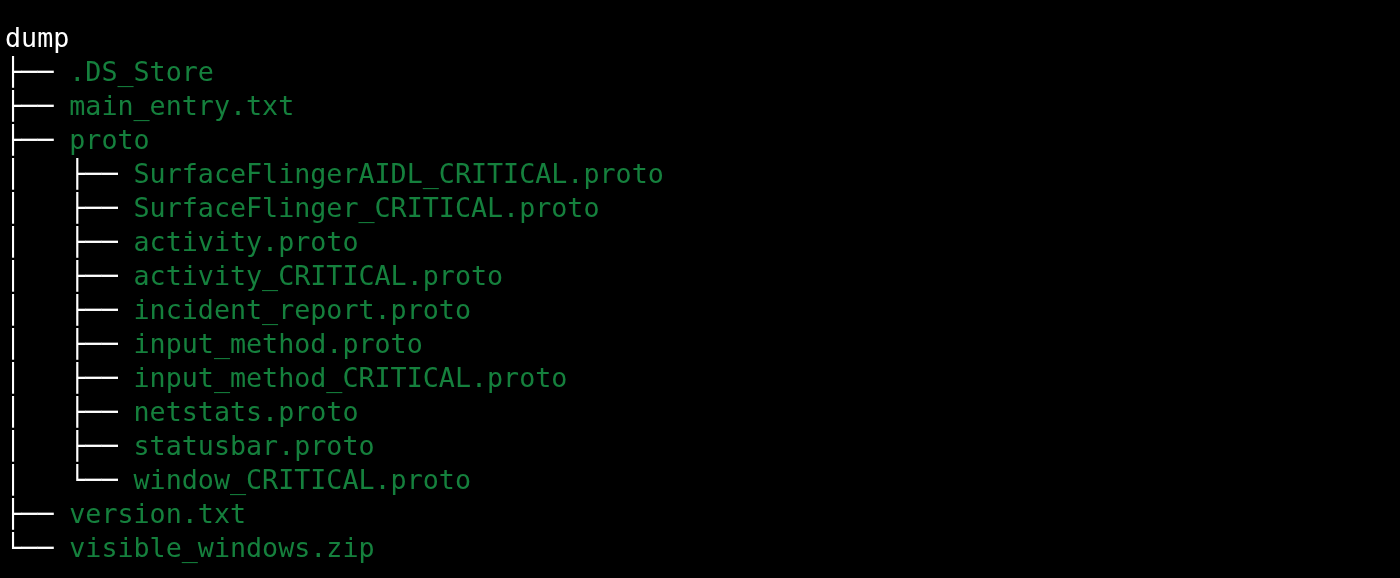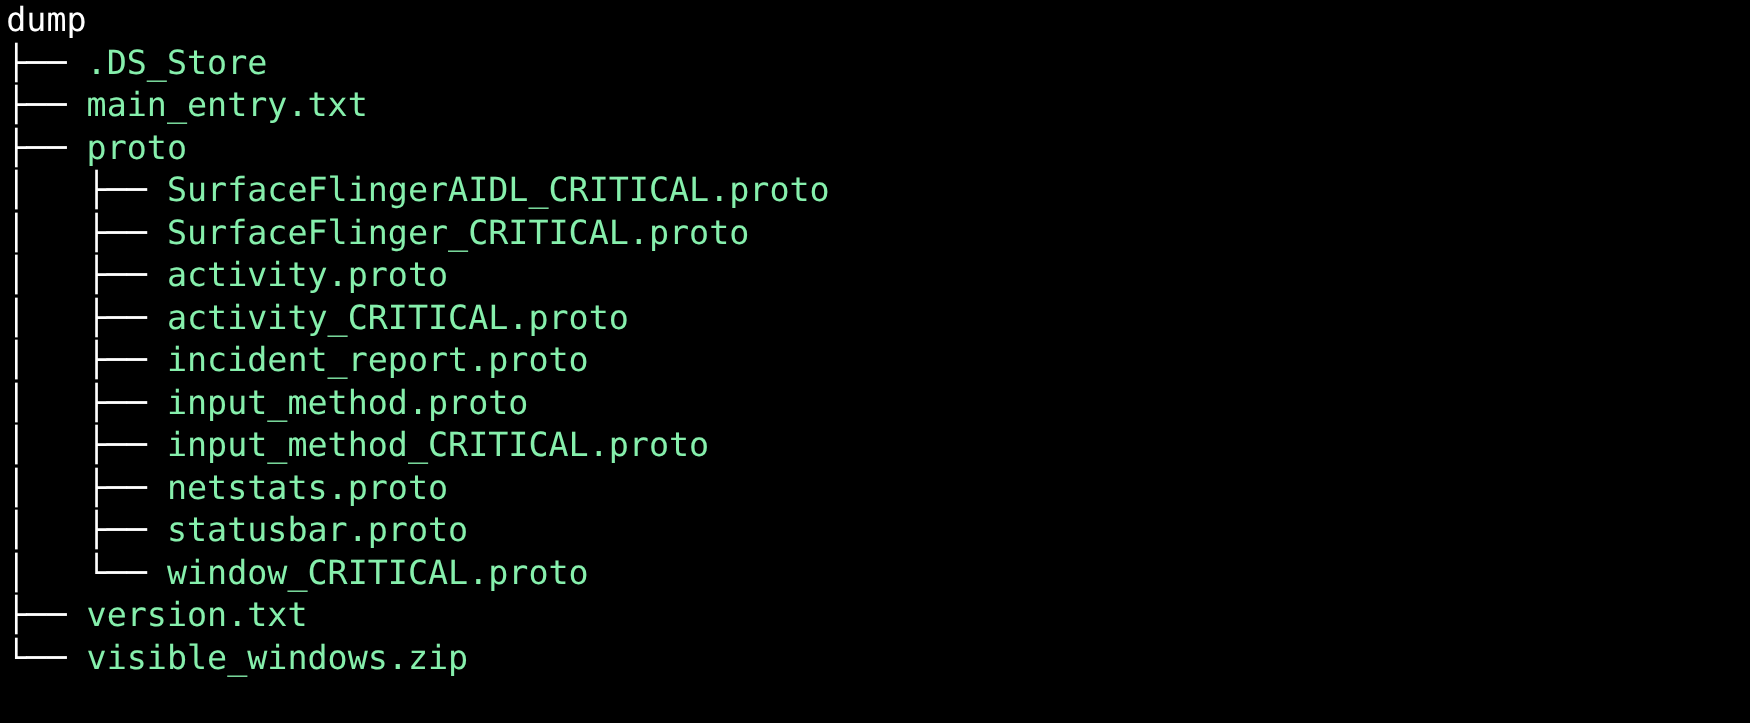--- a/index.html
+++ b/index.html
@@ -11,21 +11,21 @@
   #screen {
     position: relative;
     width: 1400px;
     height: 578px;
     background: #000000;
     overflow: hidden;
   }
   #tree {
     position: absolute;
     left: 5px;
-    top: 0;
+    top: 21px;
     margin: 0;
     padding: 0;
     font-family: "DejaVu Sans Mono", monospace;
     font-size: 26.7px;
     line-height: 34px;
     color: #ffffff;
     white-space: pre;
     letter-spacing: 0px;
     -webkit-font-smoothing: antialiased;
   }
@@ -34,21 +34,21 @@
     height: 34px;
     white-space: pre;
     color: #ffffff;
   }
   .tree-prefix {
     white-space: pre;
     color: #ffffff;
   }
   .tree-label {
     white-space: pre;
-    color: #86efac;
+    color: #15803d;
   }
   .tree-root .tree-label {
     color: #ffffff;
   }
 </style>
 </head>
 <body>
 
 <div id="screen">
   <div id="tree"><span class="tree-row tree-root"><span class="tree-prefix"></span><span class="tree-label">dump</span></span><span class="tree-row"><span class="tree-prefix">├── </span><span class="tree-label">.DS_Store</span></span><span class="tree-row"><span class="tree-prefix">├── </span><span class="tree-label">main_entry.txt</span></span><span class="tree-row"><span class="tree-prefix">├── </span><span class="tree-label">proto</span></span><span class="tree-row"><span class="tree-prefix">│   ├── </span><span class="tree-label">SurfaceFlingerAIDL_CRITICAL.proto</span></span><span class="tree-row"><span class="tree-prefix">│   ├── </span><span class="tree-label">SurfaceFlinger_CRITICAL.proto</span></span><span class="tree-row"><span class="tree-prefix">│   ├── </span><span class="tree-label">activity.proto</span></span><span class="tree-row"><span class="tree-prefix">│   ├── </span><span class="tree-label">activity_CRITICAL.proto</span></span><span class="tree-row"><span class="tree-prefix">│   ├── </span><span class="tree-label">incident_report.proto</span></span><span class="tree-row"><span class="tree-prefix">│   ├── </span><span class="tree-label">input_method.proto</span></span><span class="tree-row"><span class="tree-prefix">│   ├── </span><span class="tree-label">input_method_CRITICAL.proto</span></span><span class="tree-row"><span class="tree-prefix">│   ├── </span><span class="tree-label">netstats.proto</span></span><span class="tree-row"><span class="tree-prefix">│   ├── </span><span class="tree-label">statusbar.proto</span></span><span class="tree-row"><span class="tree-prefix">│   └── </span><span class="tree-label">window_CRITICAL.proto</span></span><span class="tree-row"><span class="tree-prefix">├── </span><span class="tree-label">version.txt</span></span><span class="tree-row"><span class="tree-prefix">└── </span><span class="tree-label">visible_windows.zip</span></span></div>

